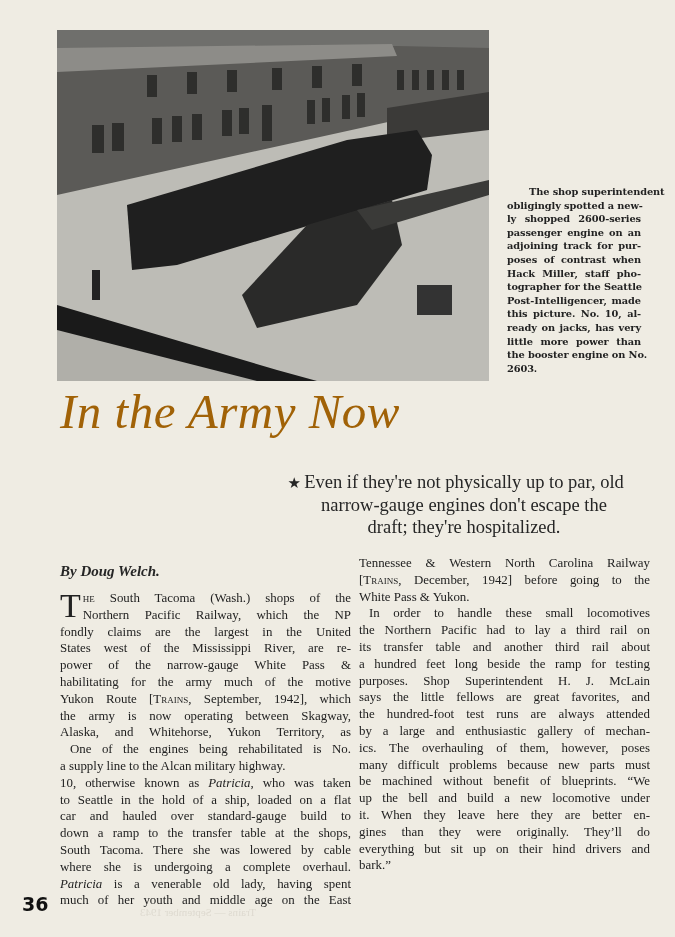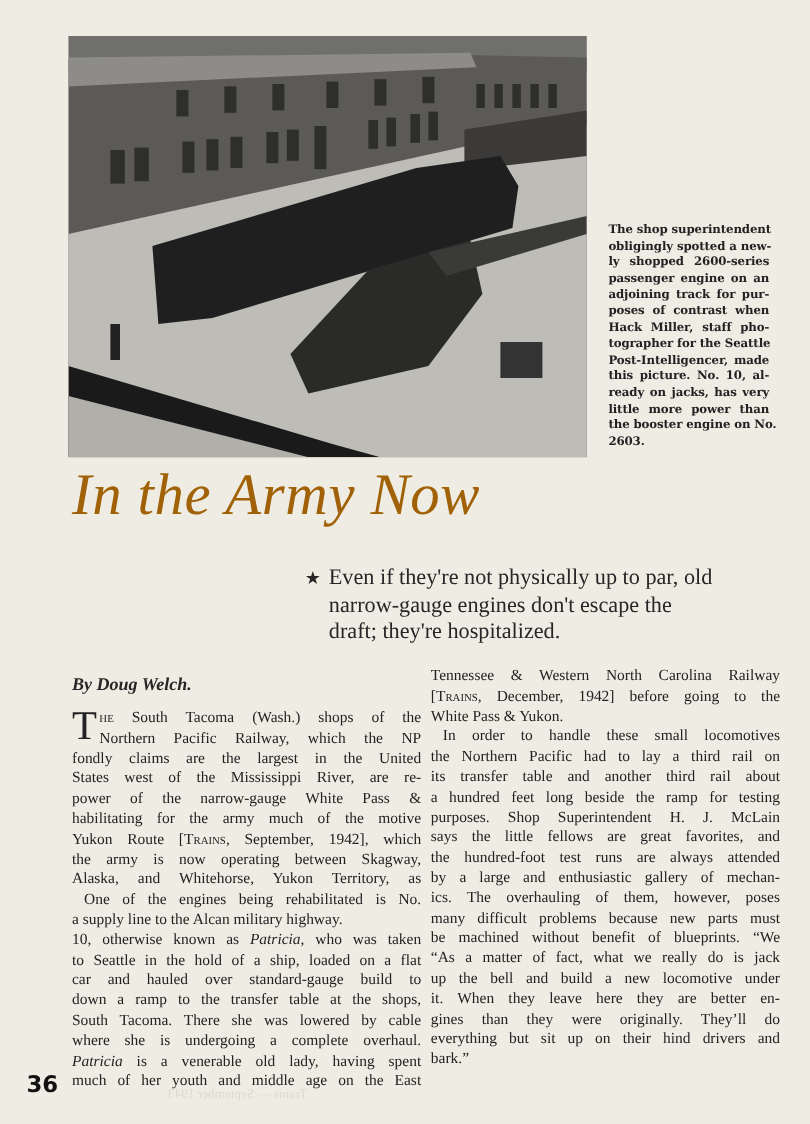--- a/index.html
+++ b/index.html
@@ -25,21 +25,21 @@
     font-family: "Liberation Serif", serif; font-style: italic;
     font-size: 49px; line-height: 60px; color: #a16207;
     letter-spacing: 0.5px; white-space: nowrap;
   }
   .deck {
     position: absolute; left: 254px; top: 471px; width: 400px;
     font-family: "Liberation Serif", serif;
     font-size: 18.5px; line-height: 22px; color: #262626;
   }
   .deck .star { display: inline-block; width: 20px; font-size: 15px; }
-  .deck .line { display: block; white-space: nowrap; }
+  .deck .line { display: block; white-space: nowrap; text-align: center; }
   .deck .indent { padding-left: 20px; }
   .byline {
     position: absolute; left: 60px; top: 563px;
     font-family: "Liberation Serif", serif; font-style: italic; font-weight: bold;
     font-size: 15px; color: #262626;
   }
   .col {
     position: absolute; top: 590px; width: 291px;
     font-family: "Liberation Serif", serif;
     font-size: 12.9px; line-height: 16.8px; color: #222;
@@ -103,21 +103,21 @@
     <polygon points="185,265 250,195 335,170 345,215 300,275 200,298" fill="#2a2a29"></polygon>
     <polygon points="300,180 432,150 432,165 315,200" fill="#3a3a38"></polygon>
     <polygon points="0,275 220,340 260,351 0,351" fill="#1a1a1a"></polygon>
     <polygon points="0,300 200,351 0,351" fill="#b0afa9"></polygon>
     <rect x="35" y="240" width="8" height="30" fill="#222"></rect>
     <rect x="360" y="255" width="35" height="30" fill="#333"></rect>
   </svg>
 </div>
 
 <div class="caption" id="caption">
-    <span class="cl" style="display: block; white-space: nowrap; text-align: justify; text-align-last: justify;">The shop superintendent</span>
+    <span class="cl" style="display: block; white-space: nowrap; text-align: justify; text-align-last: justify; margin-left: 22px;">The shop superintendent</span>
     <span class="cl" style="display: block; white-space: nowrap; text-align: justify; text-align-last: justify;">obligingly spotted a new-</span>
     <span class="cl" style="display: block; white-space: nowrap; text-align: justify; text-align-last: justify;">ly shopped 2600-series</span>
     <span class="cl" style="display: block; white-space: nowrap; text-align: justify; text-align-last: justify;">passenger engine on an</span>
     <span class="cl" style="display: block; white-space: nowrap; text-align: justify; text-align-last: justify;">adjoining track for pur-</span>
     <span class="cl" style="display: block; white-space: nowrap; text-align: justify; text-align-last: justify;">poses of contrast when</span>
     <span class="cl" style="display: block; white-space: nowrap; text-align: justify; text-align-last: justify;">Hack Miller, staff pho-</span>
     <span class="cl" style="display: block; white-space: nowrap; text-align: justify; text-align-last: justify;">tographer for the Seattle</span>
     <span class="cl" style="display: block; white-space: nowrap; text-align: justify; text-align-last: justify;">Post-Intelligencer, made</span>
     <span class="cl" style="display: block; white-space: nowrap; text-align: justify; text-align-last: justify;">this picture. No. 10, al-</span>
     <span class="cl" style="display: block; white-space: nowrap; text-align: justify; text-align-last: justify;">ready on jacks, has very</span>
@@ -165,21 +165,20 @@
     <span class="l"><span>the Northern Pacific had to lay a third rail on</span></span>
     <span class="l"><span>its transfer table and another third rail about</span></span>
     <span class="l"><span>a hundred feet long beside the ramp for testing</span></span>
     <span class="l"><span>purposes. Shop Superintendent H. J. McLain</span></span>
     <span class="l"><span>says the little fellows are great favorites, and</span></span>
     <span class="l"><span>the hundred-foot test runs are always attended</span></span>
     <span class="l"><span>by a large and enthusiastic gallery of mechan-</span></span>
     <span class="l"><span>ics. The overhauling of them, however, poses</span></span>
     <span class="l"><span>many difficult problems because new parts must</span></span>
     <span class="l"><span>be machined without benefit of blueprints. “We</span></span>
-    <span class="l"><span>“As a matter of fact, what we really do is jack</span></span>
     <span class="l"><span>up the bell and build a new locomotive under</span></span>
     <span class="l"><span>it. When they leave here they are better en-</span></span>
     <span class="l"><span>gines than they were originally. They’ll do</span></span>
     <span class="l"><span>everything but sit up on their hind drivers and</span></span>
     <span class="l last"><span>bark.”</span></span>
   </div>
 
 <div class="page-number">36</div>
 <div class="bleed">Trains — September 1943</div>
 

